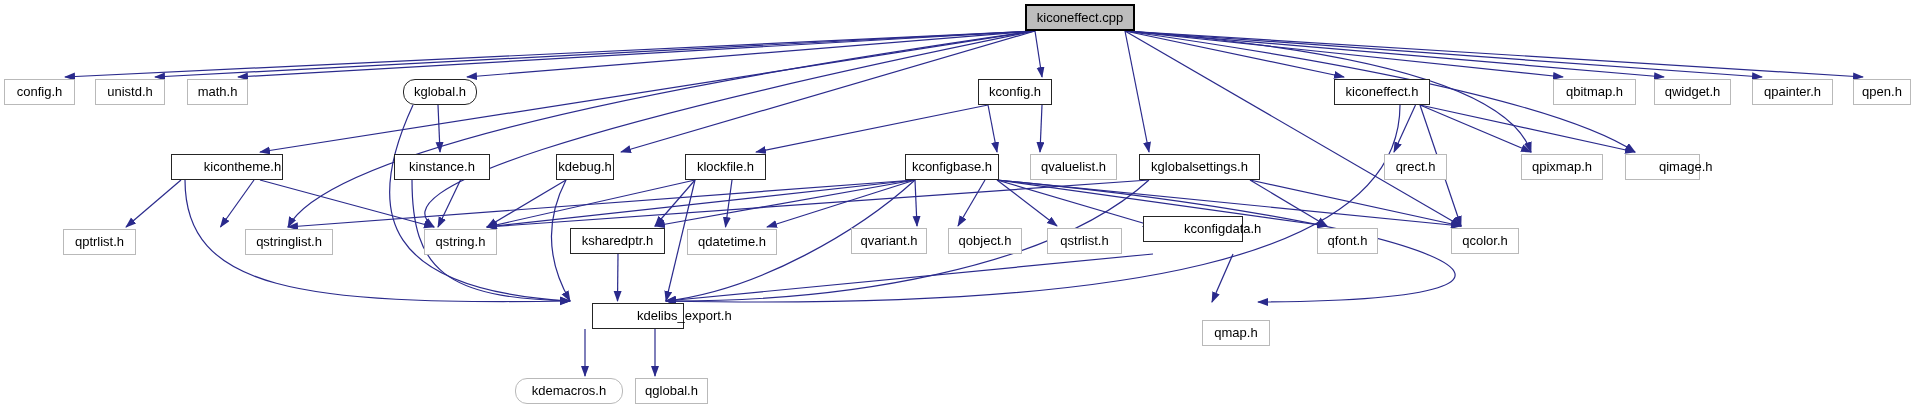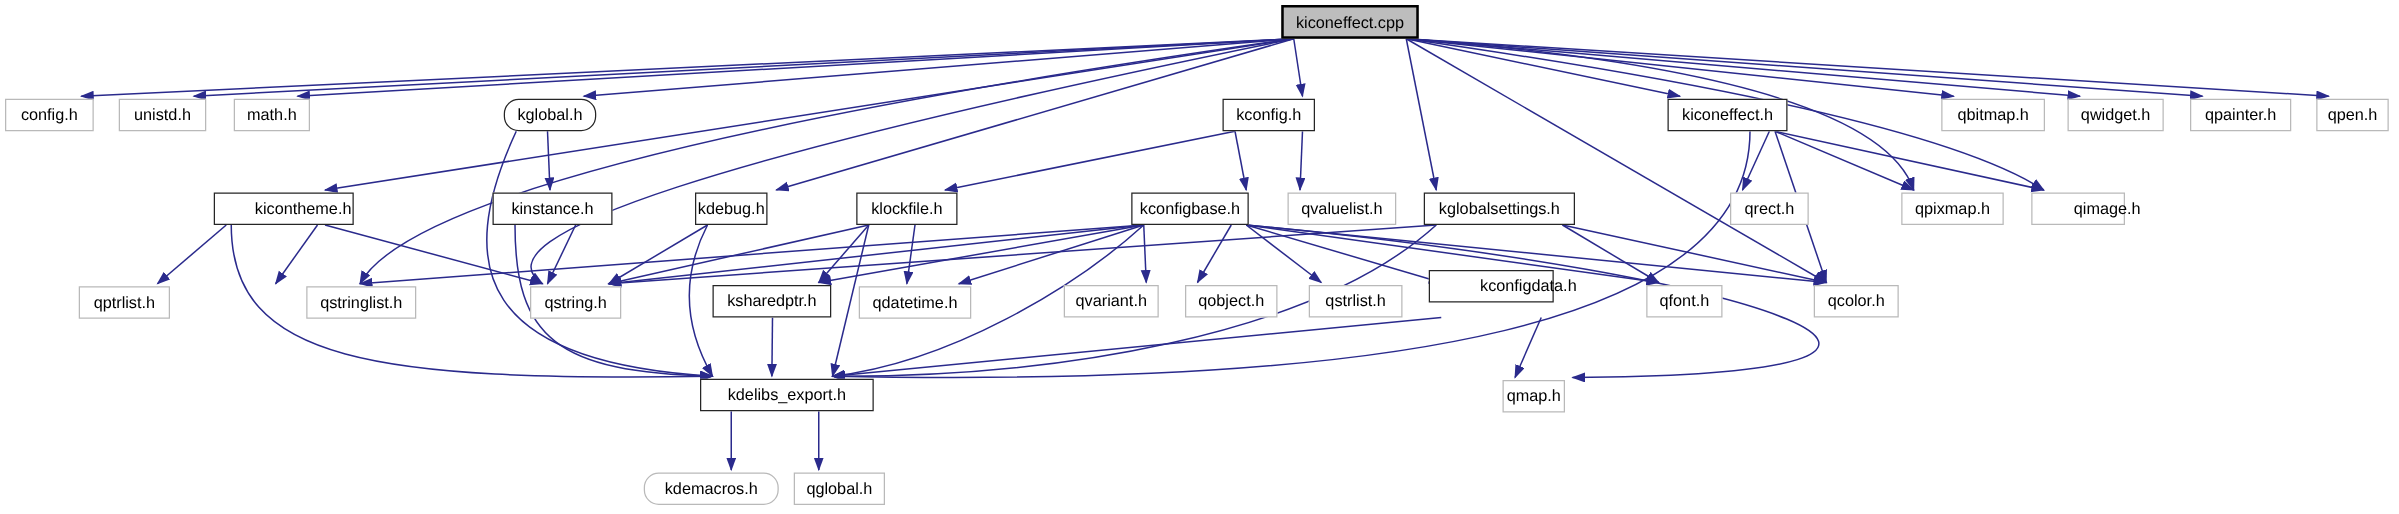--- a/index.html
+++ b/index.html
@@ -110,17 +110,17 @@
     <div class="node ext" style="left: 210px; top: 229px; width: 88px; margin-left: 35px;">qstringlist.h</div>
     <div class="node ext" style="left: 424px; top: 229px; width: 73px;">qstring.h</div>
     <div class="node int" style="left: 570px; top: 228px; width: 95px;">ksharedptr.h</div>
     <div class="node ext" style="left: 687px; top: 229px; width: 90px;">qdatetime.h</div>
     <div class="node ext" style="left: 851px; top: 228px; width: 76px;">qvariant.h</div>
     <div class="node ext" style="left: 948px; top: 228px; width: 74px;">qobject.h</div>
     <div class="node ext" style="left: 1047px; top: 228px; width: 75px;">qstrlist.h</div>
     <div class="node int" style="left: 1143px; top: 216px; width: 100px; padding-left: 40px;">kconfigdata.h</div>
     <div class="node ext" style="left: 1317px; top: 228px; width: 61px;">qfont.h</div>
     <div class="node ext" style="left: 1451px; top: 228px; width: 68px;">qcolor.h</div>
-    <div class="node int" style="left: 560px; top: 303px; width: 139px;">kdelibs_export.h</div>
-    <div class="node ext" style="left: 1202px; top: 304px; width: 50px;">qmap.h</div>
+    <div class="node int" style="left: 592px; top: 303px; width: 92px; padding-left: 44px;">kdelibs_export.h</div>
+    <div class="node ext" style="left: 1202px; top: 320px; width: 68px;">qmap.h</div>
     <div class="node ext" style="left: 515px; top: 378px; width: 108px; border-radius: 12px;">kdemacros.h</div>
     <div class="node ext" style="left: 635px; top: 378px; width: 73px;">qglobal.h</div>
   </div>
 
 </body></html>

